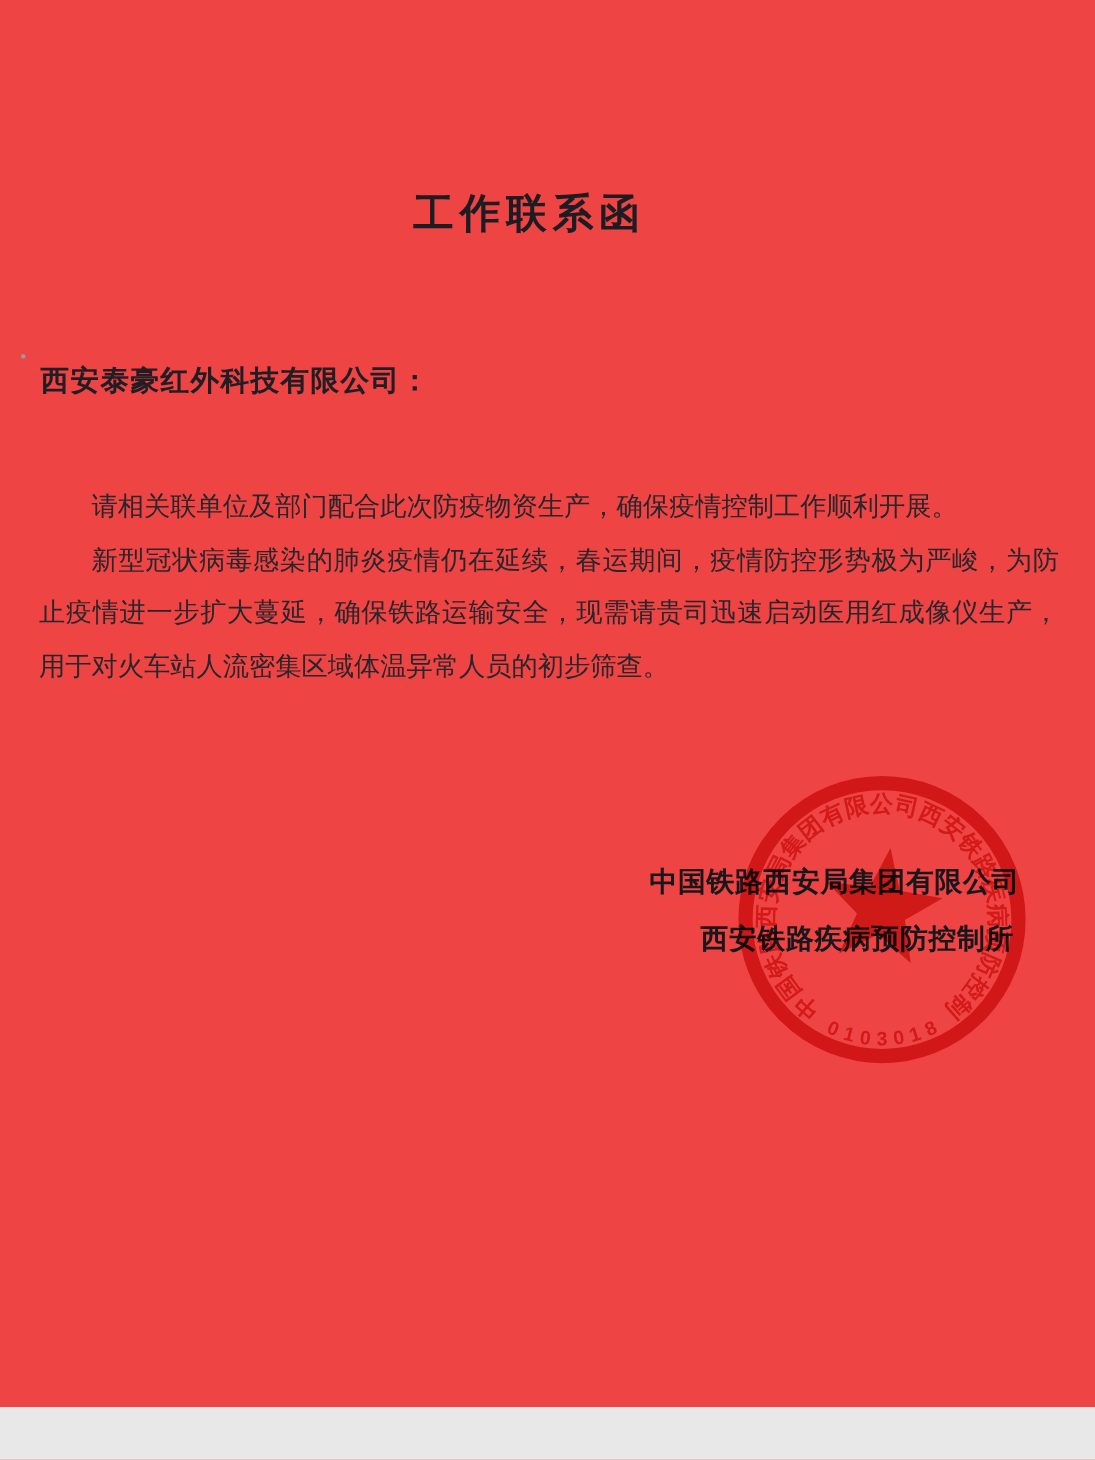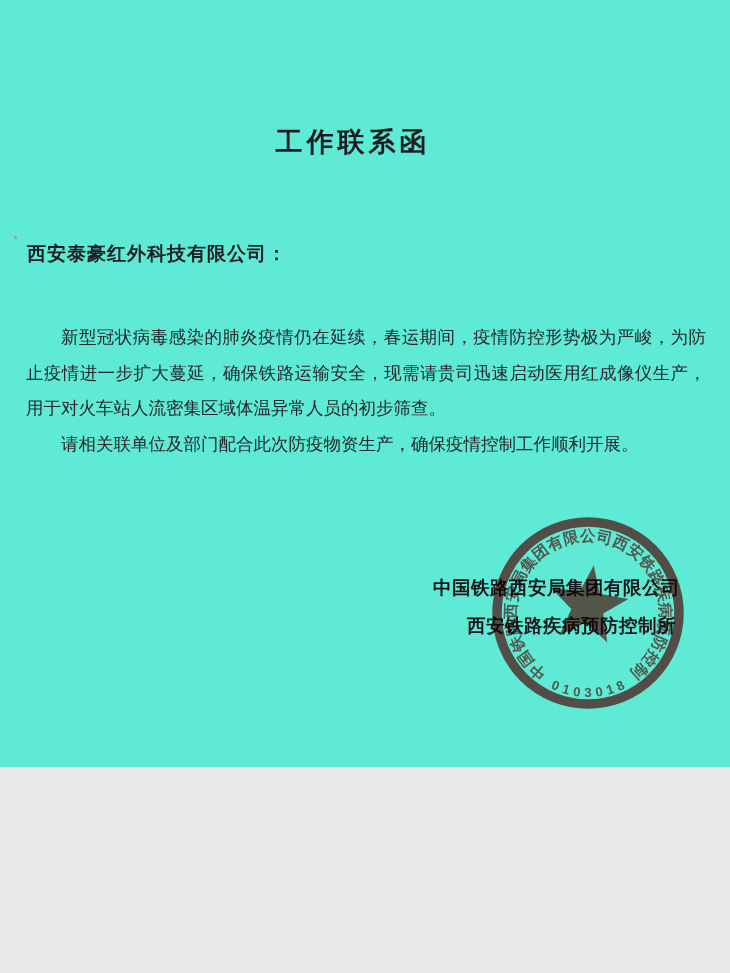--- a/index.html
+++ b/index.html
@@ -1,21 +1,21 @@
 <!DOCTYPE html>
 <html><head>
 <meta charset="utf-8">
 <style>
   html, body { margin: 0; padding: 0; background: #e8e8e8; }
   .page {
     position: relative;
     width: 730px;
-    height: 767px;
+    height: 938px;
     margin: 0 auto;
-    background: #5eead4;
+    background: #ef4444;
     overflow: hidden;
     font-family: "Liberation Serif", serif;
     color: #222226;
   }
   .doc-title {
     position: absolute;
     top: 124px;
     left: 0;
     width: 100%;
     margin: 0;
@@ -90,22 +90,22 @@
 
 <div class="page">
 
   <h1 class="doc-title">工作联系函</h1>
 
   <div class="speck"></div>
 
   <div class="recipient">西安泰豪红外科技有限公司：</div>
 
   <div class="body-text">
+    <p>请相关联单位及部门配合此次防疫物资生产，确保疫情控制工作顺利开展。</p>
     <p>新型冠状病毒感染的肺炎疫情仍在延续，春运期间，疫情防控形势极为严峻，为防止疫情进一步扩大蔓延，确保铁路运输安全，现需请贵司迅速启动医用红成像仪生产，用于对火车站人流密集区域体温异常人员的初步筛查。</p>
-    <p>请相关联单位及部门配合此次防疫物资生产，确保疫情控制工作顺利开展。</p>
   </div>
 
   <div class="sig sig-org2">西安铁路疾病预防控制所</div>
   <div class="sig sig-org1">中国铁路西安局集团有限公司</div>
 
   <svg class="seal" viewBox="443 478 290 268" xmlns="http://www.w3.org/2000/svg">
     <defs>
       <path id="ringTextPath" d="M 546.7 672 A 72 72 0 1 1 629.3 672" fill="none"></path>
       <path id="serialPath" d="M 546 685.7 A 84 84 0 0 0 630 685.7" fill="none"></path>
     </defs>

